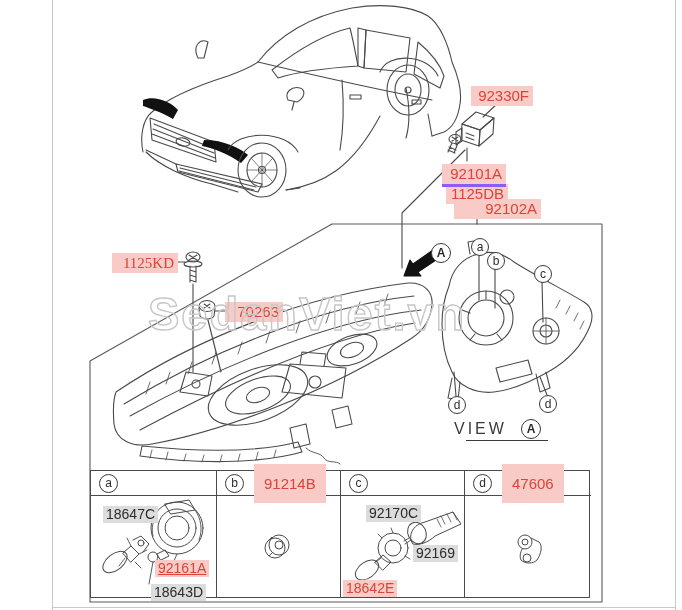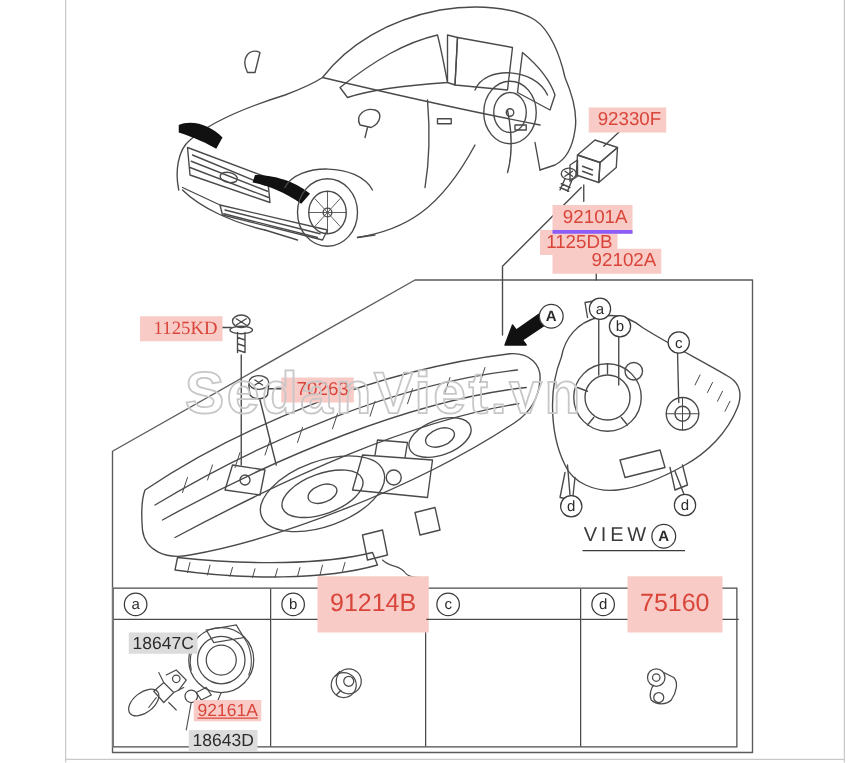--- a/index.html
+++ b/index.html
@@ -18,21 +18,21 @@
   #wm-layer{z-index:6;pointer-events:none;}
 
   .plabel{
     position:absolute;z-index:4;font-size:15px;line-height:18px;
     padding:1px 4px;white-space:nowrap;text-align:right;
   }
   .pink{background:#f8cbc6;color:#d9453a;}
   .gray{background:#dcdcdc;color:#2b2b2b;}
 
   .viewcap{position:absolute;z-index:4;color:#3a3a3a;}
-  #view-word{left:467px;top:420px;font-size:16px;letter-spacing:3px;}
+  #view-word{left:454px;top:420px;font-size:16px;letter-spacing:3px;}
   #view-underline{position:absolute;z-index:4;left:466px;top:440px;width:82px;height:1px;background:#3a3a3a;}
 
   .circ{
     position:absolute;z-index:5;border:1px solid #3a3a3a;border-radius:50%;
     background:#fff;color:#2b2b2b;text-align:center;
   }
   .circ-sm{width:16px;height:16px;font-size:12px;line-height:16px;}
   .circ-A{width:18px;height:18px;font-size:12px;line-height:18px;font-weight:bold;}
 
   
@@ -44,21 +44,21 @@
   .tcol{position:relative;border-right:1px solid #4a4a4a;}
   .tcol:last-child{border-right:none;}
   .thdr{
     height:25px;border-bottom:1px solid #4a4a4a;display:flex;align-items:center;
     gap:10px;padding-left:8px;box-sizing:border-box;
   }
   .hcirc{
     width:17px;height:17px;border:1px solid #3a3a3a;border-radius:50%;
     font-size:12px;line-height:17px;text-align:center;color:#2b2b2b;flex:0 0 auto;
   }
-  .hcode{font-size:20px;padding:11px 10px;}
+  .hcode{font-size:15px;padding:11px 10px;}
   .tbody{position:relative;height:101px;}
   .cell-label{position:absolute;font-size:14px;line-height:17px;padding:0 3px;white-space:nowrap;}
 </style>
 </head>
 <body>
 
 <div class="page-edge" id="edge-left"></div>
 <div class="page-edge" id="edge-right"></div>
 <div class="page-edge" id="edge-bottom"></div>
 
@@ -192,23 +192,23 @@
 
     <path d="M433,250 L413,264 L410,260 L404,276 L421,276 L418,272 L439,258 Z" fill="#111" stroke="#111"></path>
   </g>
 </svg>
 
 <svg id="wm-layer" width="682" height="610" viewBox="0 0 682 610">
   <text x="148" y="330" font-size="47" font-weight="bold" letter-spacing="2" fill="none" stroke="#c7c7c7" stroke-width="1.4">SedanViet.vn</text>
 </svg>
 
 <div class="plabel pink" style="left:471px;top:86px;width:54px;">92330F</div>
-<div class="plabel pink" style="left:432px;top:161px;width:54px;margin-top:23px;">1125DB</div>
+<div class="plabel pink" style="left:446px;top:161px;width:54px;margin-top:23px;">1125DB</div>
 <div class="plabel pink" style="left:442px;top:164px;width:56px;border-bottom:3px solid #8b5cf6;">92101A</div>
-<div class="plabel pink" style="left:442px;top:199px;width:56px;padding-left:27px;">92102A</div>
+<div class="plabel pink" style="left:454px;top:199px;width:56px;padding-left:27px;">92102A</div>
 <div class="plabel pink" style="left:112px;top:253px;width:58px;font-family:Liberation Serif, serif;">1125KD</div>
 <div class="plabel pink" style="left:225px;top:302px;width:50px;">70263</div>
 
 <div class="viewcap" id="view-word">VIEW</div>
 <div id="view-underline"></div>
 <div class="circ circ-A" style="left:521px;top:419px;">A</div>
 <div class="circ circ-A" style="left:431px;top:243px;">A</div>
 
 <div class="circ circ-sm" style="left:471px;top:238px;">a</div>
 <div class="circ circ-sm" style="left:487px;top:252px;">b</div>
@@ -268,26 +268,48 @@
           <path d="M51,45 L55,41 M52,60 L56,56"></path>
         </g>
       </svg>
     </div>
   </div>
 
   <div class="tcol">
     <div class="thdr">
       <span class="hcirc">c</span>
     </div>
+    <div class="tbody">
+      <svg width="124" height="101" viewBox="0 0 124 101">
+        <g stroke="#4a4a4a" stroke-width="1" fill="none" stroke-linecap="round">
+          <g>
+            <ellipse cx="26" cy="74" rx="13" ry="8" transform="rotate(-35 26 74)"></ellipse>
+            <path d="M34,66 L42,59 L50,66 L42,74 Z"></path>
+            <circle cx="52" cy="52" r="15"></circle>
+            <circle cx="52" cy="52" r="8"></circle>
+            <path d="M52,37 L50,32 M63,45 L68,42 M64,60 L69,63 M40,62 L35,66 M41,42 L37,38" stroke-width="0.9"></path>
+            <path d="M64,48 L70,44" stroke-width="0.9"></path>
+          </g>
+          <g>
+            <path d="M70,44 C68,36 74,28 84,26 L112,16 L120,28 L94,40 C88,46 78,50 72,48 Z"></path>
+            <ellipse cx="76" cy="37" rx="9" ry="11" transform="rotate(-25 76 37)"></ellipse>
+            <path d="M100,20 L104,28 M106,18 L110,26 M112,16 L116,24 M96,23 L100,31" stroke-width="0.8"></path>
+          </g>
+        </g>
+      </svg>
+      <span class="cell-label gray" style="left:25px;top:9px;">92170C</span>
+      <span class="cell-label gray" style="left:72px;top:49px;">92169</span>
+      <span class="cell-label pink" style="left:2px;top:84px;">18642E</span>
+    </div>
   </div>
 
   <div class="tcol">
     <div class="thdr">
       <span class="hcirc">d</span>
-      <span class="hcode pink">75160</span>
+      <span class="hcode pink">47606</span>
     </div>
     <div class="tbody">
       <svg width="126" height="101" viewBox="0 0 126 101">
         <g stroke="#4a4a4a" stroke-width="1" fill="none">
           <circle cx="60" cy="46" r="7"></circle>
           <circle cx="60" cy="46" r="3"></circle>
           <path d="M66,42 L74,46 C78,50 76,58 72,64 C68,68 60,68 56,64 C54,60 56,54 58,52"></path>
           <circle cx="62" cy="62" r="4"></circle>
         </g>
       </svg>

